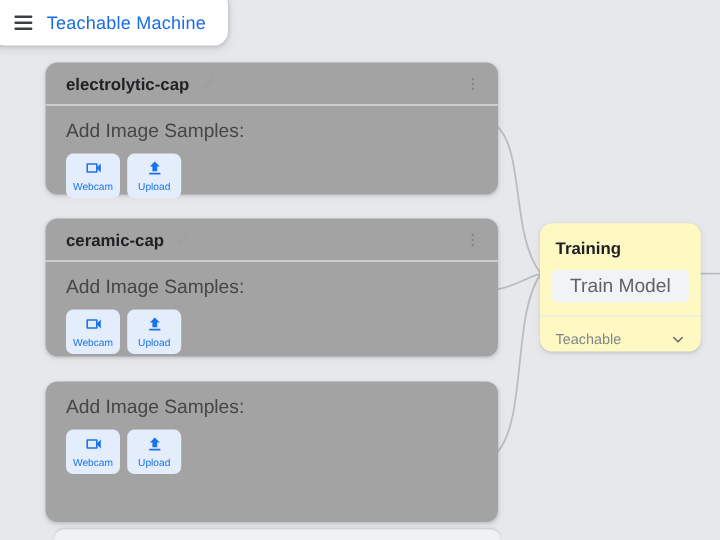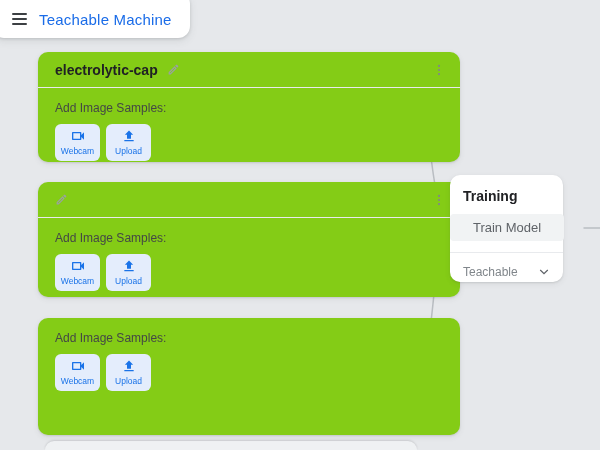--- a/index.html
+++ b/index.html
@@ -25,55 +25,55 @@
   }
   .app-header-inner {
     height:38px; width:100%; display:flex; align-items:center; padding:0 16px 0 20px;
   }
   .hamburger { width:15px; display:flex; flex-direction:column; gap:3px; margin-right:12px; cursor:pointer; }
   .hamburger span { display:block; height:2px; background:#3c4043; border-radius:1px; }
   .app-title { font-size:15px; font-weight:normal; color:#1a6ce8; letter-spacing:.2px; white-space:nowrap; }
 
   
   .class-card {
-    position:absolute; left:38px; width:422px; z-index:2;
-    background:#84cc16; border-radius:10px;
+    position:absolute; left:38px; width:377px; z-index:2;
+    background:#a3a3a3; border-radius:10px;
     box-shadow:0 1px 2px rgba(60,64,67,.14), 0 2px 6px rgba(60,64,67,.08);
   }
   .card-header {
     height:36px; padding:0 12px 0 17px;
     display:flex; align-items:center; justify-content:space-between;
     border-bottom:1px solid #e8eaed;
   }
   .card-title-wrap { display:flex; align-items:center; gap:9px; }
   .card-title { font-size:14px; font-weight:bold; color:#202124; }
   .pencil-icon { display:flex; cursor:pointer; }
   .kebab-icon { display:flex; cursor:pointer; padding:2px; }
   .card-body { padding:13px 17px 0; }
-  .samples-label { font-size:12px; color:#444746; }
+  .samples-label { font-size:16px; color:#444746; }
   .btn-row { margin-top:9px; display:flex; gap:6px; }
   .sample-btn {
     width:45px; height:37px; background:#e4edfc; border:none; border-radius:6px;
     display:flex; flex-direction:column; align-items:center; justify-content:center;
     gap:3px; cursor:pointer; padding:2px 0 3px;
   }
   .sample-btn .btn-label { font-size:8.5px; color:#1a73e8; line-height:1; }
 
   
   .training-panel {
-    position:absolute; left:450px; top:175px; width:113px; height:107px; z-index:2;
-    background:#ffffff; border-radius:10px;
+    position:absolute; left:450px; top:186px; width:134px; height:107px; z-index:2;
+    background:#fef9c3; border-radius:10px;
     box-shadow:0 1px 2px rgba(60,64,67,.14), 0 2px 6px rgba(60,64,67,.08);
   }
   .training-title { font-size:14px; font-weight:bold; color:#202124; padding:13px 13px 0; }
   .train-btn {
     display:block; margin:10px auto 0; width:114px; height:27px;
     background:#f1f3f4; border:none; border-radius:4px;
     font-family:"Liberation Sans", sans-serif;
-    font-size:13px; color:#5f6368; cursor:pointer;
+    font-size:16px; color:#5f6368; cursor:pointer;
   }
   .training-divider { margin-top:11px; border-top:1px solid #e8eaed; }
   .advanced-row {
     height:38px; padding:0 12px 0 13px;
     display:flex; align-items:center; justify-content:space-between; cursor:pointer;
   }
   .advanced-label { font-size:12px; color:#80868b; }
 
   
   .next-card-edge {
@@ -144,20 +144,21 @@
         </span>
         <span class="btn-label">Upload</span>
       </button>
     </div>
   </div>
 </section>
 
 <section class="class-card" style="top:182px; height:115px;">
   <div class="card-header">
     <div class="card-title-wrap">
+      <span class="card-title">ceramic-cap</span>
       <span class="pencil-icon">
         <svg width="13" height="13" viewBox="0 0 24 24" fill="#9aa0a6">
             <path d="M14.06 9.02l.92.92L5.92 19H5v-.92l9.06-9.06M17.66 3c-.25 0-.51.1-.7.29l-1.83 1.83 3.75 3.75 1.83-1.83c.39-.39.39-1.02 0-1.41l-2.34-2.34c-.2-.2-.45-.29-.71-.29zm-3.6 3.19L3 17.25V21h3.75L17.81 9.94l-3.75-3.75z"></path>
           </svg>
       </span>
     </div>
     <span class="kebab-icon">
       <svg width="14" height="14" viewBox="0 0 24 24" fill="#80868b">
           <circle cx="12" cy="5" r="1.8"></circle>
           <circle cx="12" cy="12" r="1.8"></circle>

